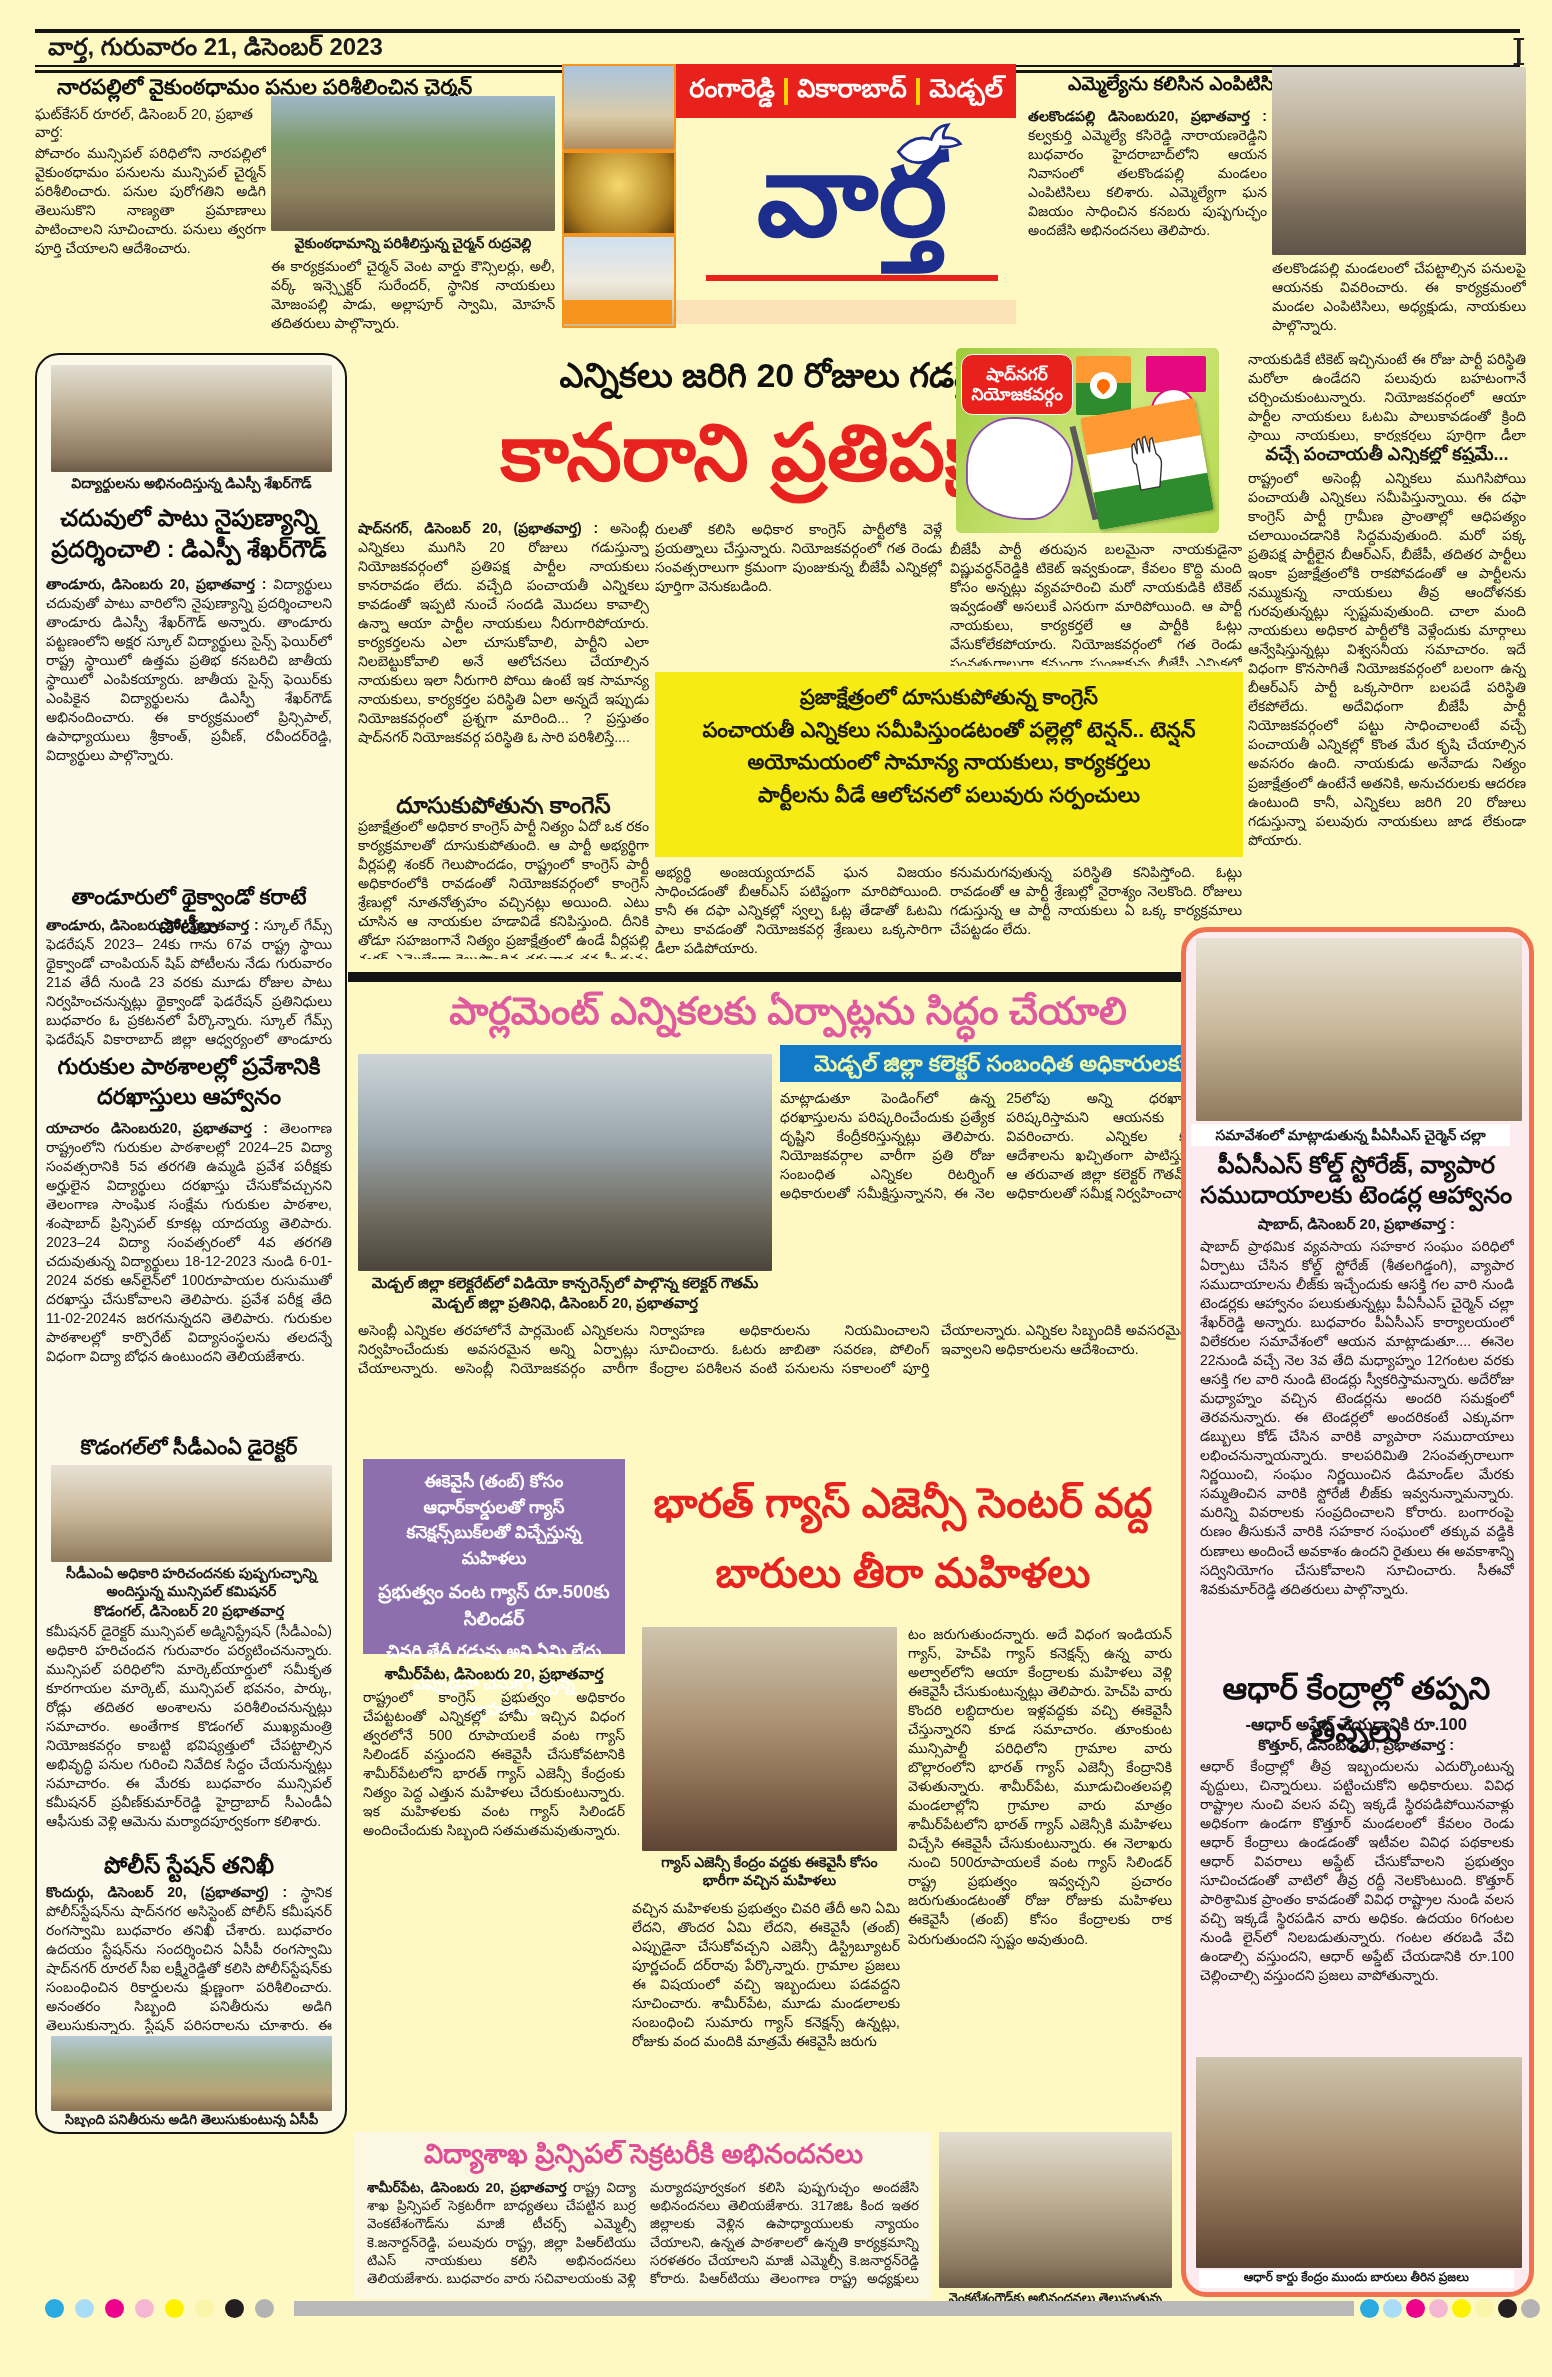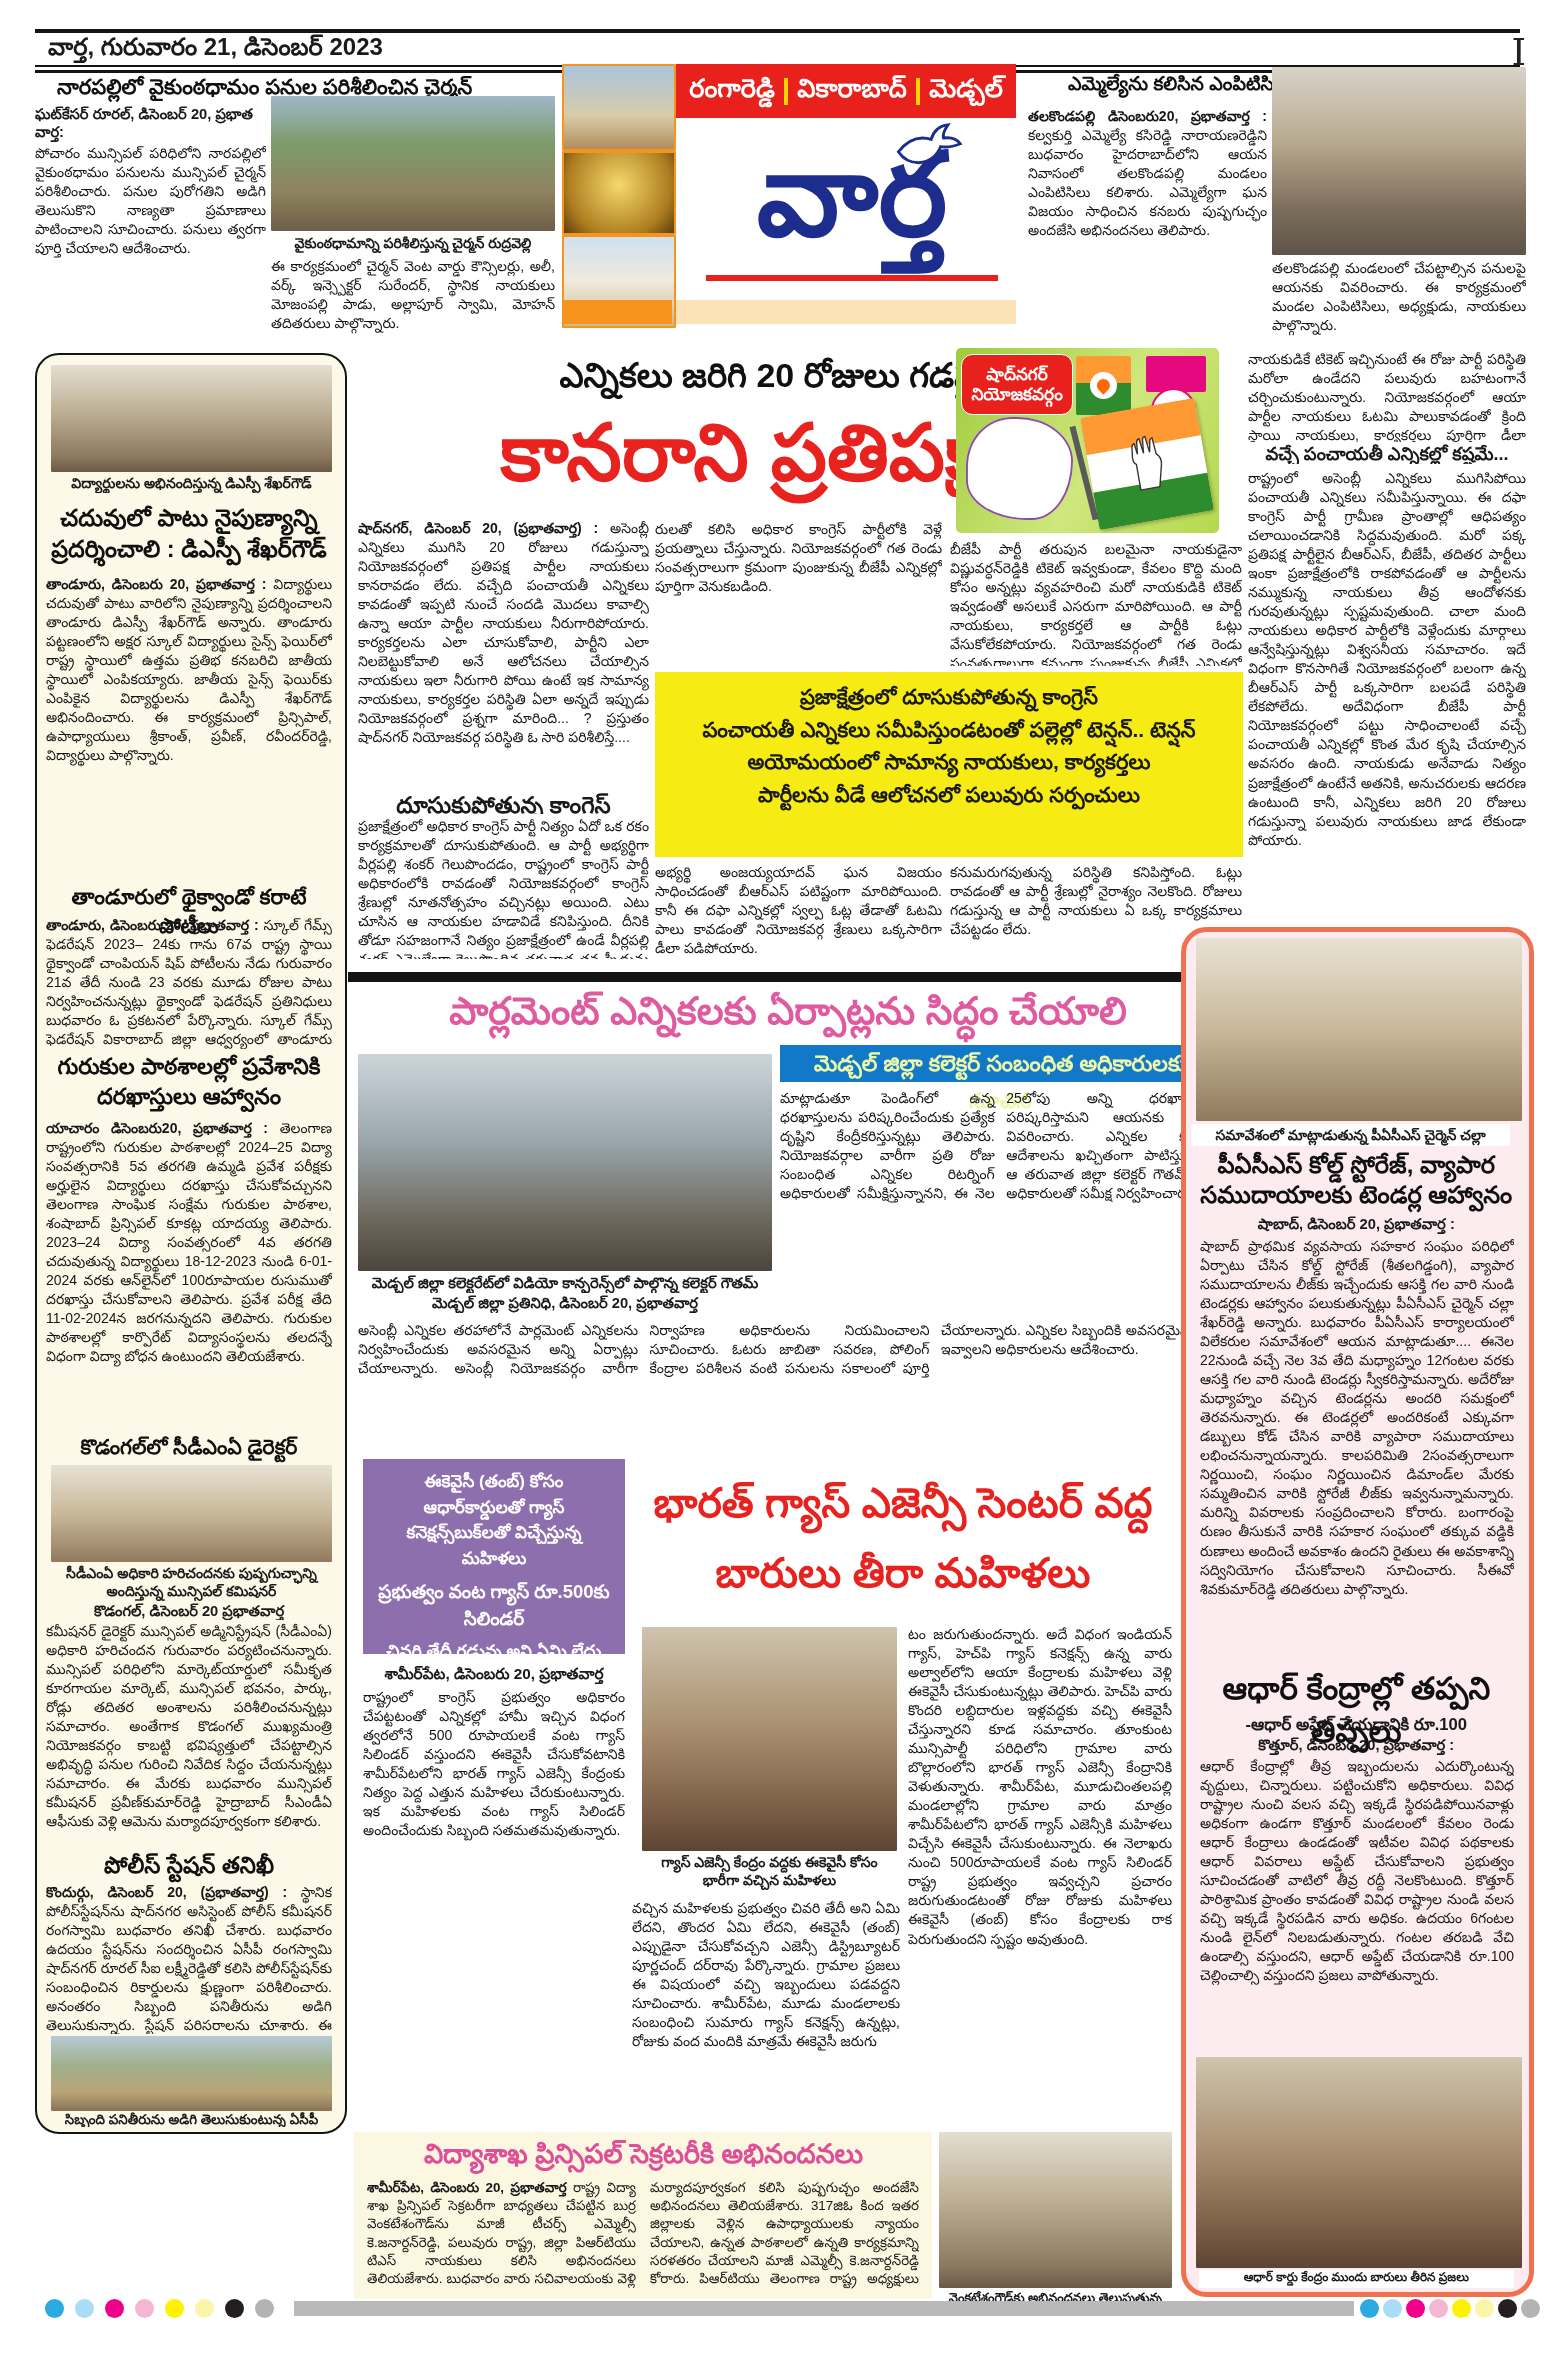--- a/index.html
+++ b/index.html
@@ -1,23 +1,23 @@
 <!DOCTYPE html>
 <html style="font-size:10.2px"><head>
 <meta charset="utf-8">
 <style>
   html,body{margin:0;padding:0;background:#e8e8e8;}
-  #paper{position:relative;width:1552px;height:2377px;background:#ffffff;
+  #paper{position:relative;width:1552px;height:2377px;background:#fef9c3;
     font-family:"Liberation Sans",sans-serif;color:#1a1a1a;overflow:hidden;}
   .abs{position:absolute;}
   .rule{background:#141414;}
   .bodytext{font-size:14px;line-height:1.36;text-align:justify;color:#161616;overflow:hidden;}
   .bodytext b{font-weight:bold;}
   .small{font-size:13.4px;}
-  .dl{font-weight:bold;}
+  .dl{font-weight:normal;}
   .cap{font-weight:bold;text-align:center;overflow:hidden;}
   .hl{font-weight:bold;color:#101010;}
   .center{text-align:center;}
   .photo{background:linear-gradient(180deg,#cfc6b2,#a99377 45%,#7d6450 80%,#5c4a3a);
     border-radius:1.3px;overflow:hidden;}
   .p-green{background:linear-gradient(180deg,#9fb7c8,#7d9b6b 35%,#8f845f 70%,#6e5f4a);}
   .p-room{background:linear-gradient(180deg,#d8d3c8,#b7a98f 40%,#7d6f5c 75%,#5d5348);}
   .p-meet{background:linear-gradient(180deg,#cdd5da,#9aa7ad 40%,#6f6a5e 75%,#4b443c);}
   .p-office{background:linear-gradient(180deg,#e8e2d4,#c9b89a 50%,#907a5e);}
   .p-crowd{background:linear-gradient(180deg,#cfc4ae,#a98f6f 45%,#7e5f48 80%,#5c4434);}

